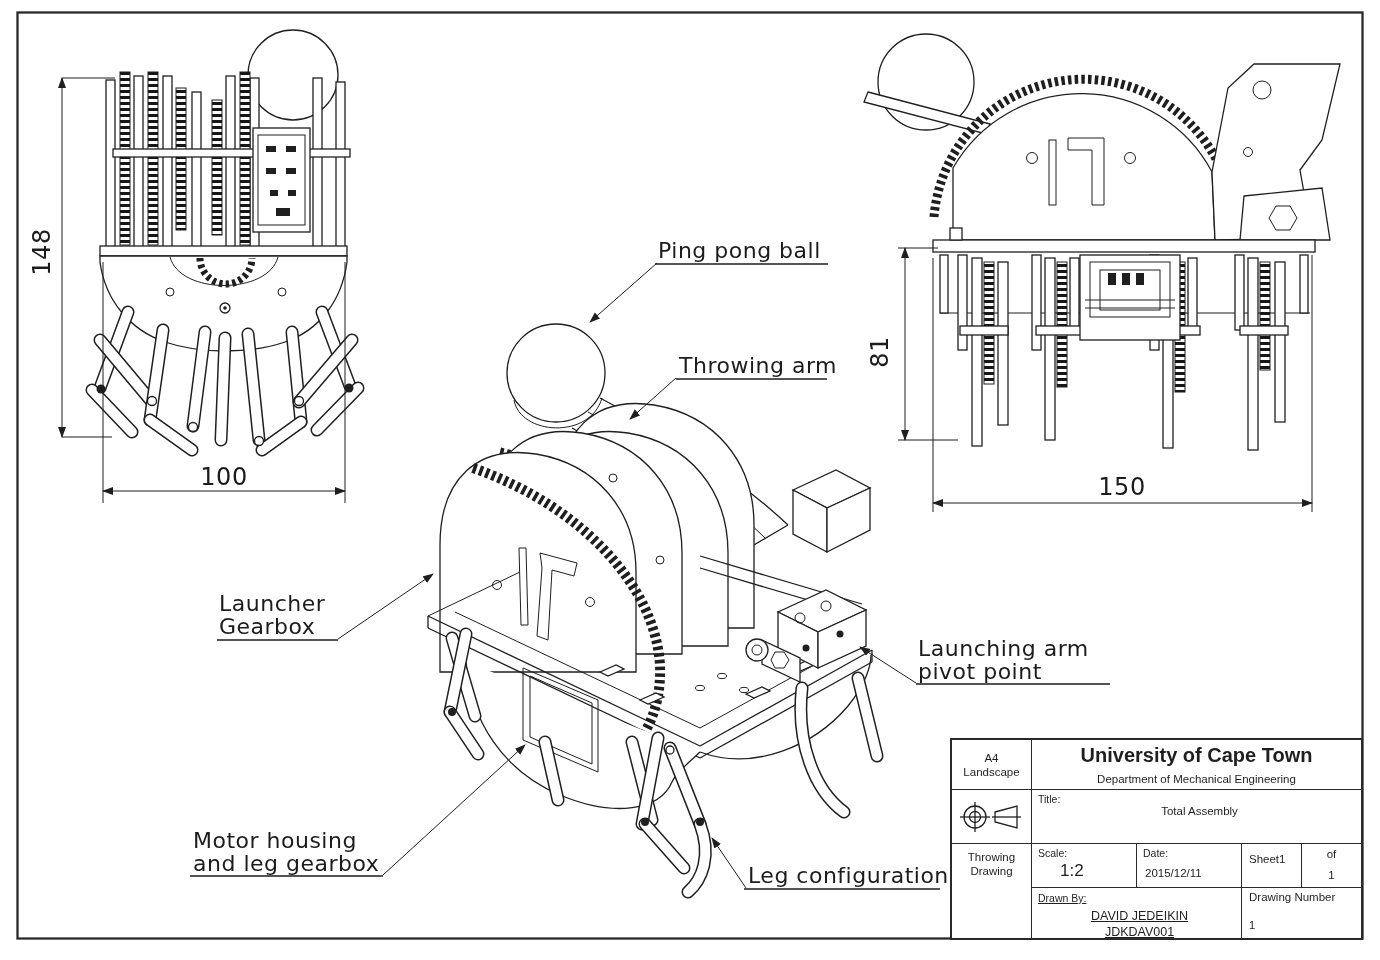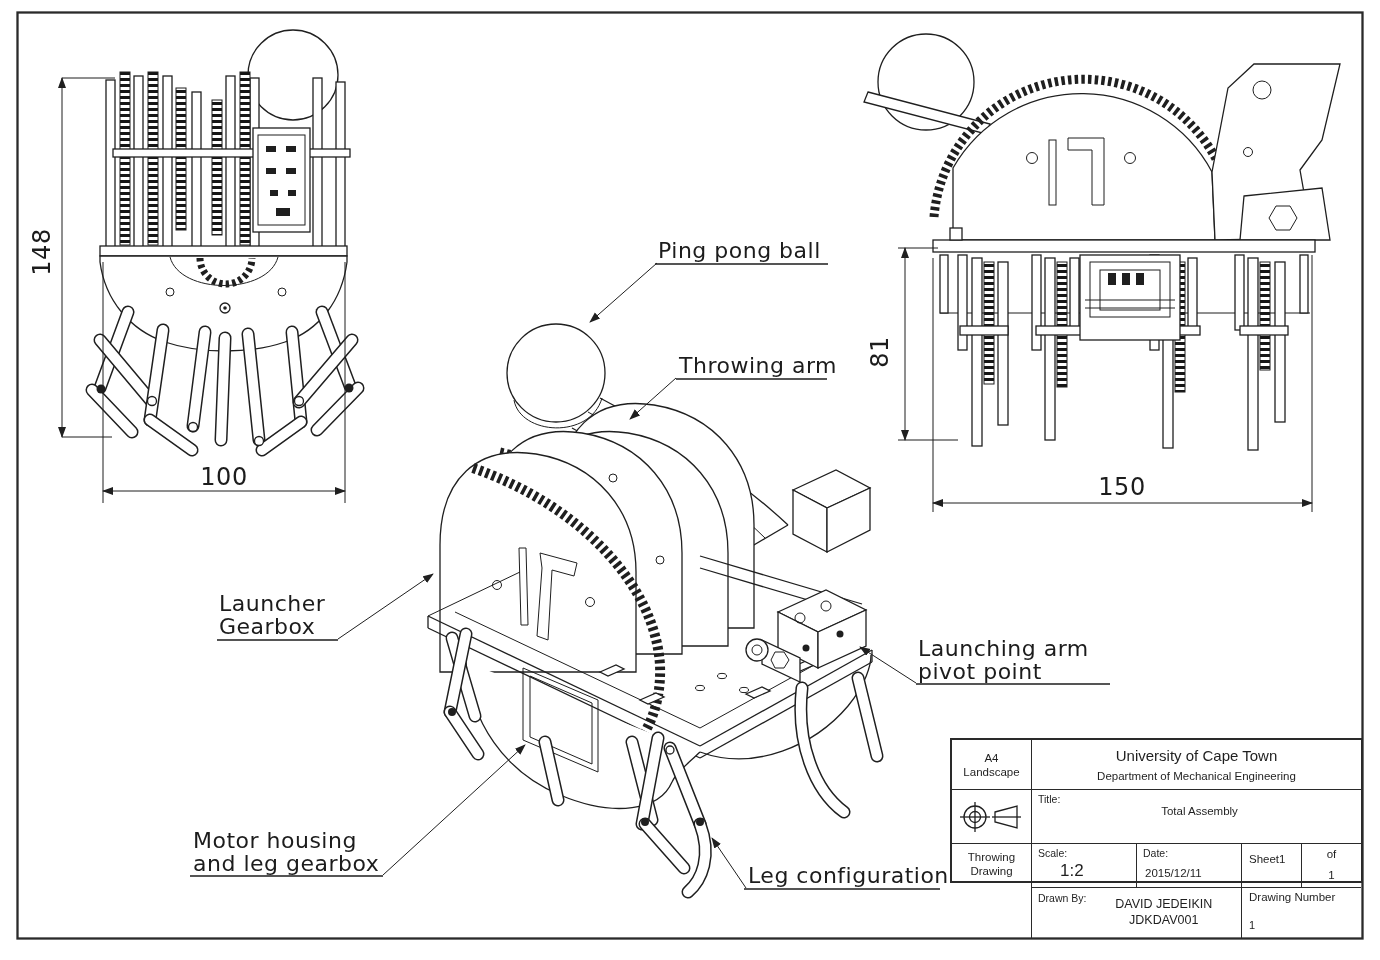--- a/index.html
+++ b/index.html
@@ -12,42 +12,42 @@
   .blk{fill:#1f1f1f;stroke:none;}
   .thr{fill:url(#thr);stroke:#1f1f1f;stroke-width:1;}
   .band{stroke:#1f1f1f;fill:none;stroke-dasharray:3.5 3.2;}
   .capb{stroke:#1f1f1f;stroke-width:13;stroke-linecap:round;fill:none;}
   .capw{stroke:#ffffff;stroke-width:10;stroke-linecap:round;fill:none;}
   .dim{stroke:#1f1f1f;stroke-width:1;fill:none;}
   .dimtxt{font:24px "DejaVu Sans",sans-serif;fill:#1c1c1c;}
   .lbl{font:22px "DejaVu Sans",sans-serif;fill:#1c1c1c;}
   .ul{stroke:#1c1c1c;stroke-width:1.4;}
   
-  .tb{position:absolute;left:950px;top:738px;width:413px;height:145px;border:2px solid #2a2a2a;
+  .tb{position:absolute;left:950px;top:738px;width:413px;height:202px;border:2px solid #2a2a2a;
       box-sizing:border-box;display:grid;grid-template-columns:80px 105px 105px 60px 59px;
       grid-template-rows:50px 54px 44px 50px;background:#fff;font-family:"Liberation Sans",sans-serif;}
   .c{border-right:1.5px solid #2a2a2a;border-bottom:1.5px solid #2a2a2a;box-sizing:border-box;
      display:flex;flex-direction:column;overflow:hidden;white-space:nowrap;}
   .nr{border-right:none;} .nb{border-bottom:none;}
   .cell-a4{grid-column:1;grid-row:1;align-items:center;justify-content:center;font-size:11.5px;line-height:14px;}
   .cell-org{grid-column:2/6;grid-row:1;align-items:center;justify-content:center;}
-  .org-name{font-size:15px;font-weight:normal;}
+  .org-name{font-size:20px;font-weight:bold;}
   .dept{font-size:11.5px;margin-top:6px;}
   .cell-sym{grid-column:1;grid-row:2;align-items:center;justify-content:center;}
   .cell-title{grid-column:2/6;grid-row:2;padding:3px 0 12px 6px;}
   .small-lbl{font-size:10.5px;}
   .title-val{font-size:11.5px;align-self:center;margin-top:0;}
   .cell-doctype{grid-column:1;grid-row:3/5;align-items:center;padding-top:6px;font-size:11.5px;line-height:14px;}
   .cell-scale{grid-column:2;grid-row:3;padding:3px 0 0 6px;}
   .scale-val{font-size:17px;font-weight:normal;margin:2px 0 0 22px;}
   .cell-date{grid-column:3;grid-row:3;padding:3px 0 0 6px;}
   .date-val{font-size:11.5px;margin:8px 0 0 2px;}
   .cell-sheet{grid-column:4;grid-row:3;justify-content:flex-end;padding:0 0 22px 7px;font-size:11.5px;}
   .cell-of{grid-column:5;grid-row:3;align-items:center;justify-content:space-between;padding:4px 0 6px 0;font-size:11.5px;}
-  .cell-drawnby{grid-column:2/4;grid-row:4;flex-direction:row;padding:4px 0 0 6px;}
+  .cell-drawnby{grid-column:2/4;grid-row:4;flex-direction:column;padding:4px 0 0 6px;text-decoration:underline;}
   .names{flex:1;text-align:center;font-size:12.5px;line-height:16px;margin-top:4px;}
   .cell-dnum{grid-column:4/6;grid-row:4;padding:3px 16px 0 7px;font-size:11.5px;}
   .dnum-val{font-size:11px;margin-top:16px;}
 </style>
 </head>
 <body>
 
 <div id="stage">
 <svg width="1380" height="960" viewBox="0 0 1380 960">
   <defs>

